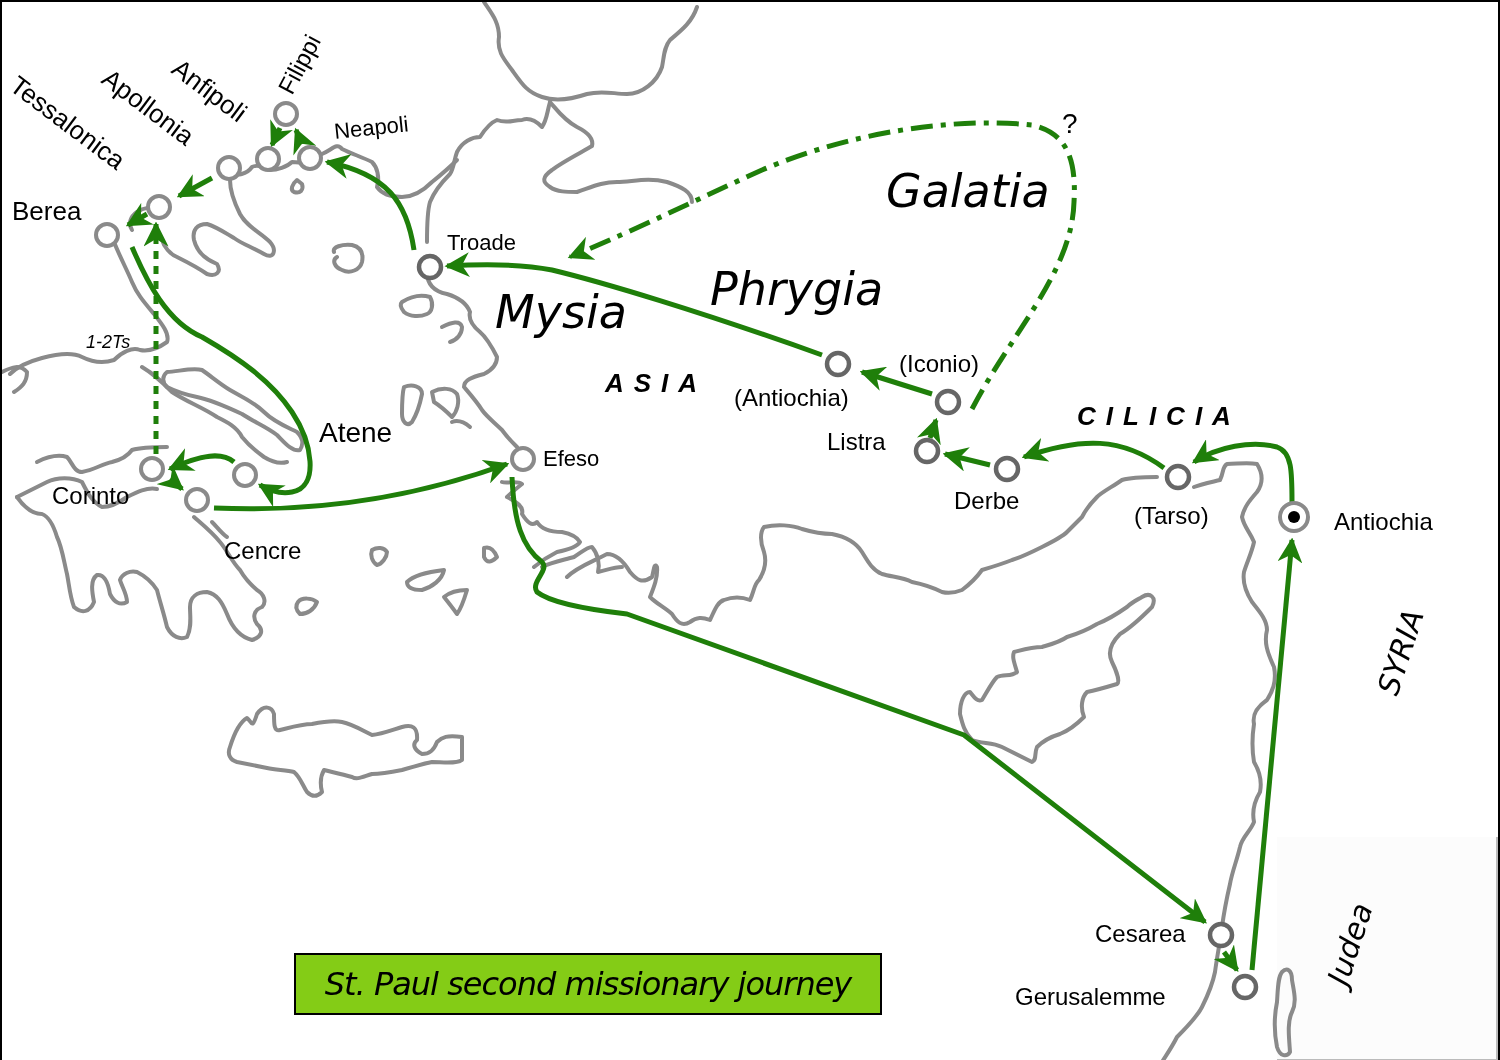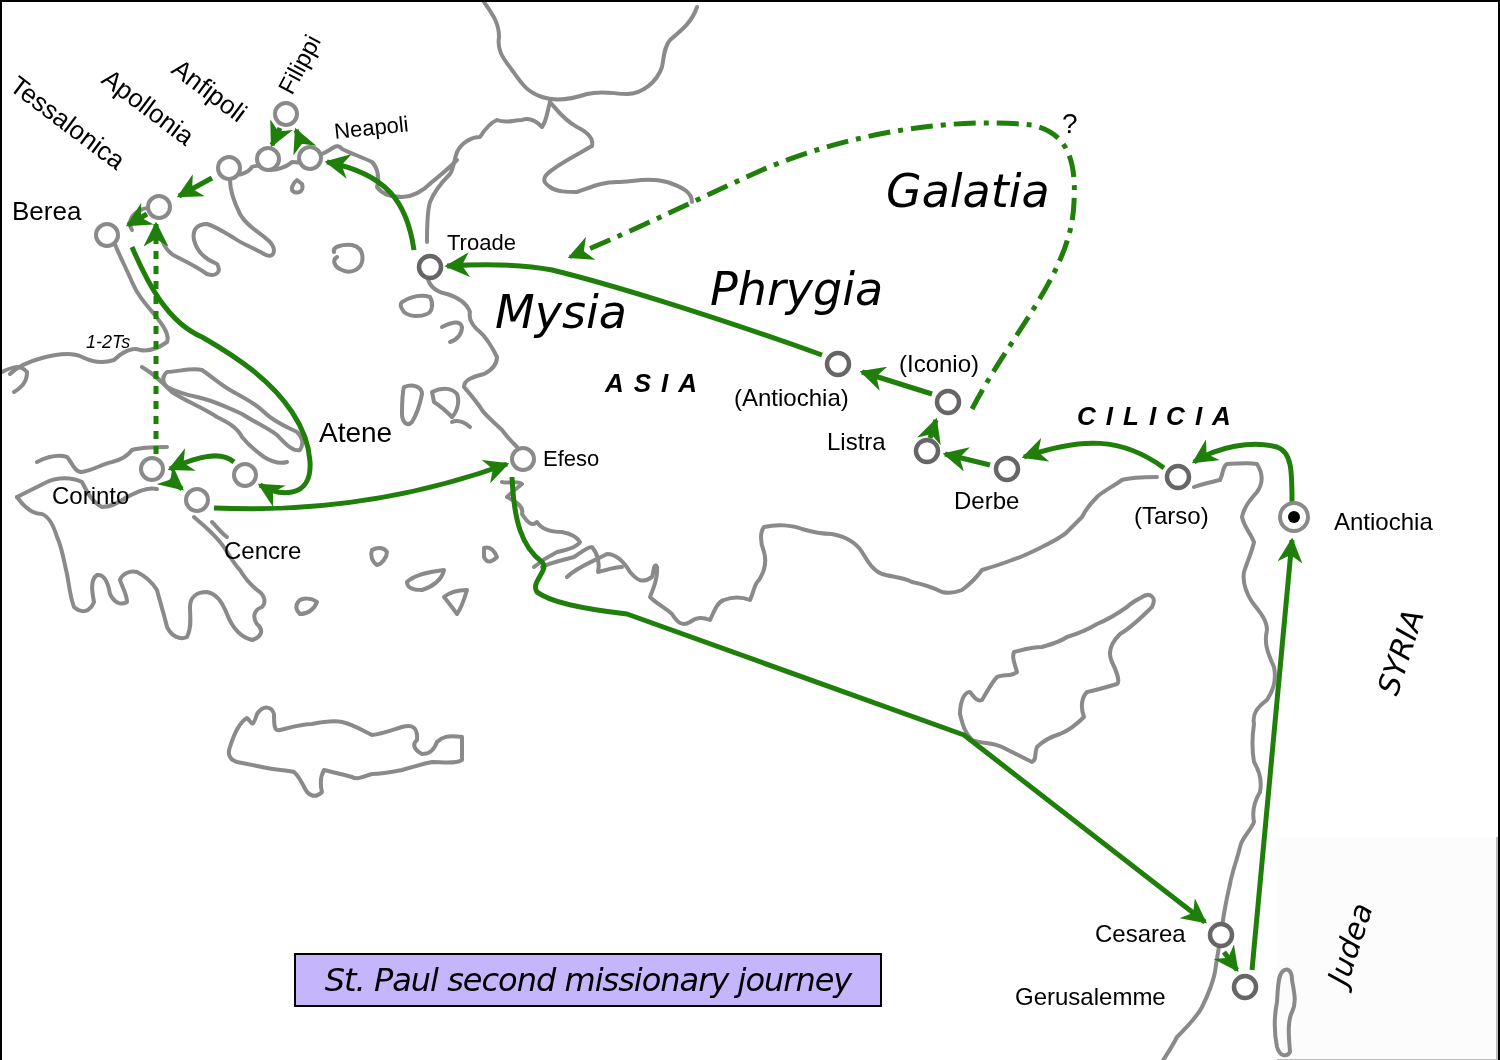--- a/index.html
+++ b/index.html
@@ -12,22 +12,22 @@
   .coast { fill: none; stroke: #8a8a8a; stroke-width: 4; stroke-linejoin: round; stroke-linecap: round; }
   .route { fill: none; stroke: #1f7f0a; stroke-width: 5; stroke-linecap: butt; stroke-linejoin: round; }
   .route-dash { stroke-dasharray: 22 8 5 8; }
   .route-dot { stroke-dasharray: 8 7; }
   .city { fill: #ffffff; stroke: #8a8a8a; stroke-width: 4; }
   .city-dark { fill: #ffffff; stroke: #666; stroke-width: 4.5; }
   .lbl { font-family: "Liberation Sans", sans-serif; fill: #000; }
   .region { font-family: "DejaVu Sans", sans-serif; font-style: italic; fill: #000; }
   .province { font-family: "Liberation Sans", sans-serif; font-weight: bold; font-style: italic; fill: #000; letter-spacing: 10px; }
   #title-box {
-    position: absolute; left: 292px; top: 951px; width: 588px; height: 54px;
-    border: 2px solid #000; box-sizing: border-box; background: #c4b5fd;
+    position: absolute; left: 292px; top: 951px; width: 588px; height: 62px;
+    border: 2px solid #000; box-sizing: border-box; background: #84cc16;
     display: flex; align-items: center; justify-content: center;
     font-family: "DejaVu Sans", sans-serif; font-style: italic; font-size: 32px; color: #000;
     letter-spacing: -1px;
   }
   #judea-panel {
     position: absolute; left: 1275px; top: 835px; width: 222px; height: 225px;
     background: #fcfcfc; border-right: 3px solid #bbb; border-bottom: 3px solid #bbb; box-sizing: border-box;
   }
 </style>
 </head>

